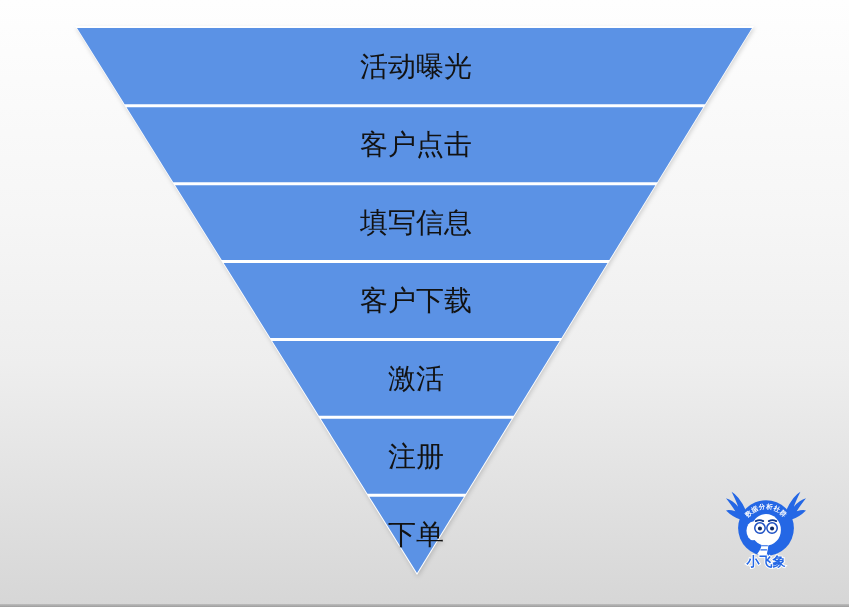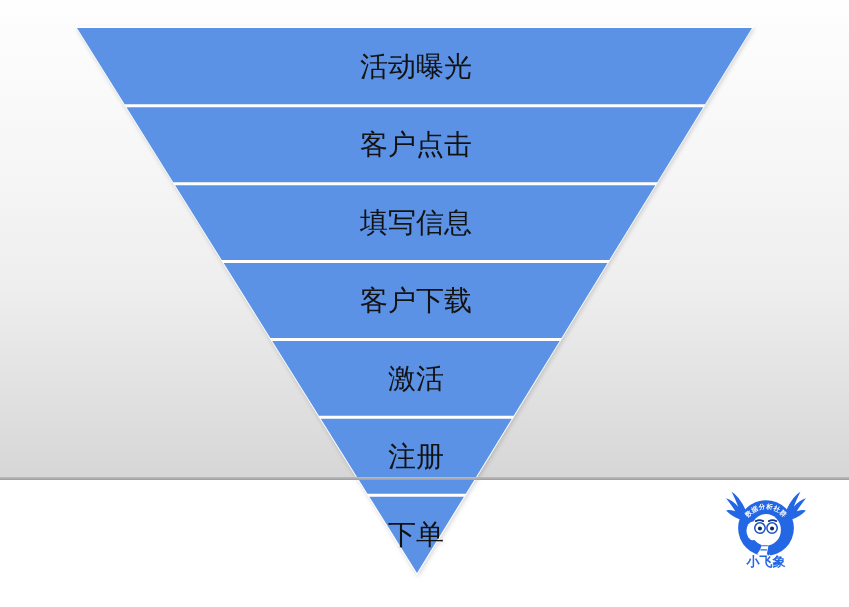--- a/index.html
+++ b/index.html
@@ -6,21 +6,21 @@
     margin: 0;
     padding: 0;
     width: 849px;
     height: 607px;
     overflow: hidden;
     font-family: "Liberation Sans", sans-serif;
   }
   .slide {
     position: relative;
     width: 849px;
-    height: 480px;
+    height: 607px;
     background: linear-gradient(180deg, #fefefe 0%, #f6f6f6 35%, #eeeeee 60%, #d6d6d6 100%);
   }
   #funnel-svg {
     position: absolute;
     left: 0;
     top: 0;
     filter: drop-shadow(1px 2px 2px rgba(0,0,0,0.15));
   }
   #funnel-svg text {
     font-family: "Liberation Sans", sans-serif;

